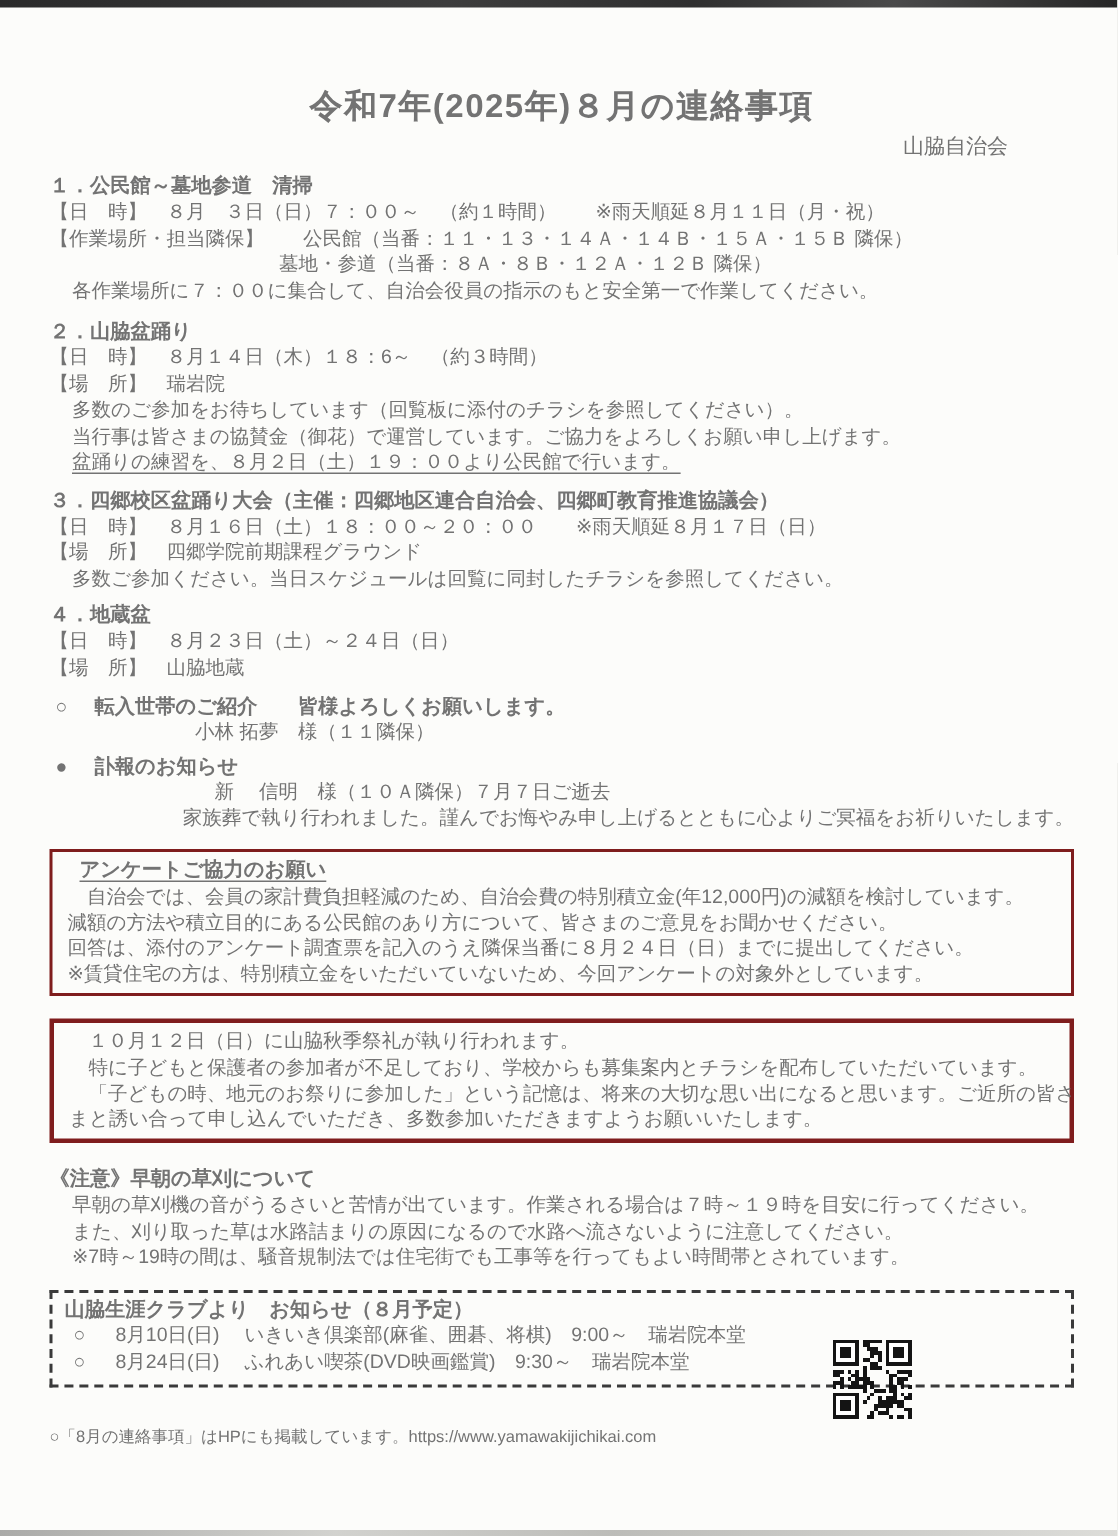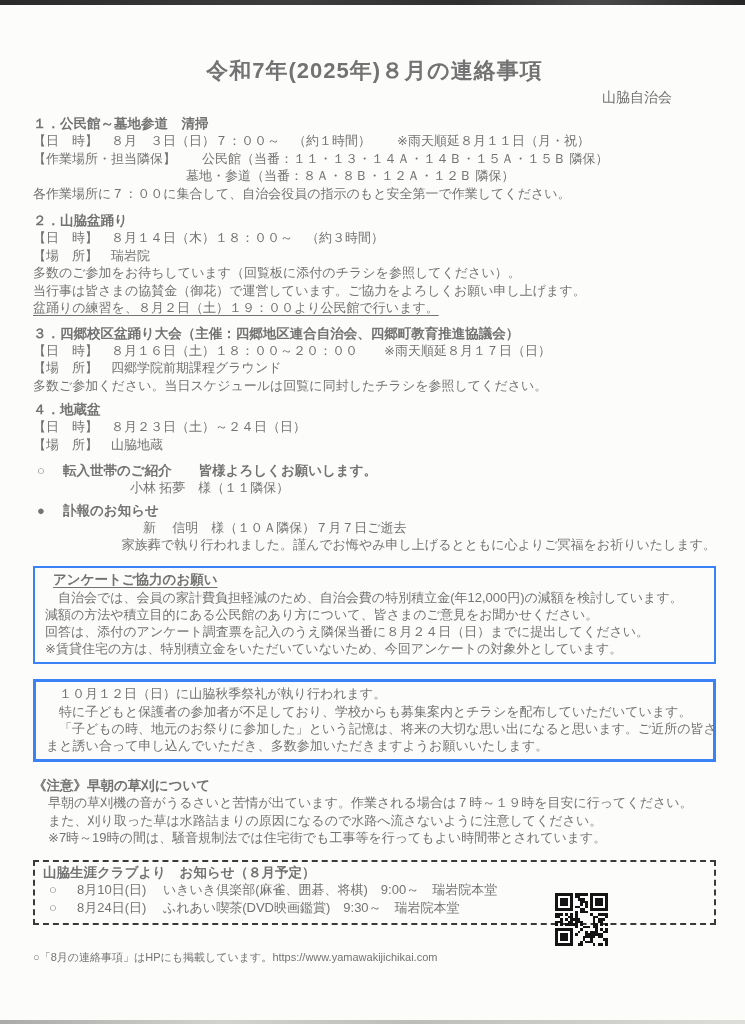--- a/index.html
+++ b/index.html
@@ -19,29 +19,29 @@
     background:linear-gradient(90deg,#8f8f8d 0%,#c4c4c0 30%,#a7a7a3 55%,#d2d2ce 100%);
   }
   .content { position:absolute; left:33px; right:29px; top:56px; }
   .doc-title { text-align:center; font-size:22px; font-weight:bold; letter-spacing:1px; }
   .attribution { text-align:right; font-size:14px; margin-top:3px; padding-right:44px; }
   .line { font-size:13px; line-height:17.5px; white-space:nowrap; }
   .sec { margin-top:8px; }
   .sec-h { font-weight:bold; font-size:13.5px; line-height:17px; white-space:nowrap; }
   .ind-a { }   
   .ind-b { margin-left:153px; }  
-  .ind-c { }   
+  .ind-c { margin-left:15px; }   
   .ind-d { margin-left:67px; }   
   .ind-e { margin-left:80px; }   
   .ul { text-decoration:underline; text-underline-offset:3px; }
   .notice { display:flex; margin-top:9px; }
   .notice .marker { width:30px; font-size:13px; line-height:17px; padding-left:4px; }
-  .notice .ncol { flex:1;font-family:Liberation Serif, serif; }
+  .notice .ncol { flex:1; }
   .notice .n-h { font-weight:bold; font-size:13.5px; line-height:17px; white-space:nowrap; }
-  .box { border:2px solid #3b82f6; padding:3px 10px 5px 10px; margin-top:12px; }
+  .box { border:2px solid #7f1d1d; padding:3px 10px 5px 10px; margin-top:12px; }
   .box2 { border-width:3px; margin-top:15px; }
   .box-title { font-weight:bold; font-size:13.5px; line-height:18px; text-decoration:underline; text-underline-offset:3px; margin-left:8px; white-space:nowrap; }
   .box .line { line-height:17.2px; }
   .caution { margin-top:15px; }
   .caution .line { margin-left:15px; }
   .club-box { border:2px dashed #3a3a3a; padding:2px 10px 6px 8px; margin-top:13px; }
   .club-item { display:flex; font-size:13px; line-height:18px; }
   .club-item .marker { width:34px; padding-left:6px; }
   .footer-row { margin-top:25px; font-size:11px; white-space:nowrap; }
   .footer-row .url { font-family:"Liberation Sans","DejaVu Sans",sans-serif; }
@@ -61,21 +61,21 @@
     <div class="sec">
       <div class="sec-h">１．公民館～墓地参道　清掃</div>
       <div class="line ind-a">【日　時】　８月　３日（日）７：００～　（約１時間）　　※雨天順延８月１１日（月・祝）</div>
       <div class="line ind-a">【作業場所・担当隣保】　　公民館（当番：１１・１３・１４Ａ・１４Ｂ・１５Ａ・１５Ｂ 隣保）</div>
       <div class="line ind-b">墓地・参道（当番：８Ａ・８Ｂ・１２Ａ・１２Ｂ 隣保）</div>
       <div class="line ind-c">各作業場所に７：００に集合して、自治会役員の指示のもと安全第一で作業してください。</div>
     </div>
 
     <div class="sec" style="margin-top:10px;">
       <div class="sec-h">２．山脇盆踊り</div>
-      <div class="line ind-a">【日　時】　８月１４日（木）１８：００～　（約３時間）</div>
+      <div class="line ind-a">【日　時】　８月１４日（木）１８：6～　（約３時間）</div>
       <div class="line ind-a">【場　所】　瑞岩院</div>
       <div class="line ind-c">多数のご参加をお待ちしています（回覧板に添付のチラシを参照してください）。</div>
       <div class="line ind-c">当行事は皆さまの協賛金（御花）で運営しています。ご協力をよろしくお願い申し上げます。</div>
       <div class="line ind-c ul">盆踊りの練習を、８月２日（土）１９：００より公民館で行います。</div>
     </div>
 
     <div class="sec">
       <div class="sec-h">３．四郷校区盆踊り大会（主催：四郷地区連合自治会、四郷町教育推進協議会）</div>
       <div class="line ind-a">【日　時】　８月１６日（土）１８：００～２０：００　　※雨天順延８月１７日（日）</div>
       <div class="line ind-a">【場　所】　四郷学院前期課程グラウンド</div>

